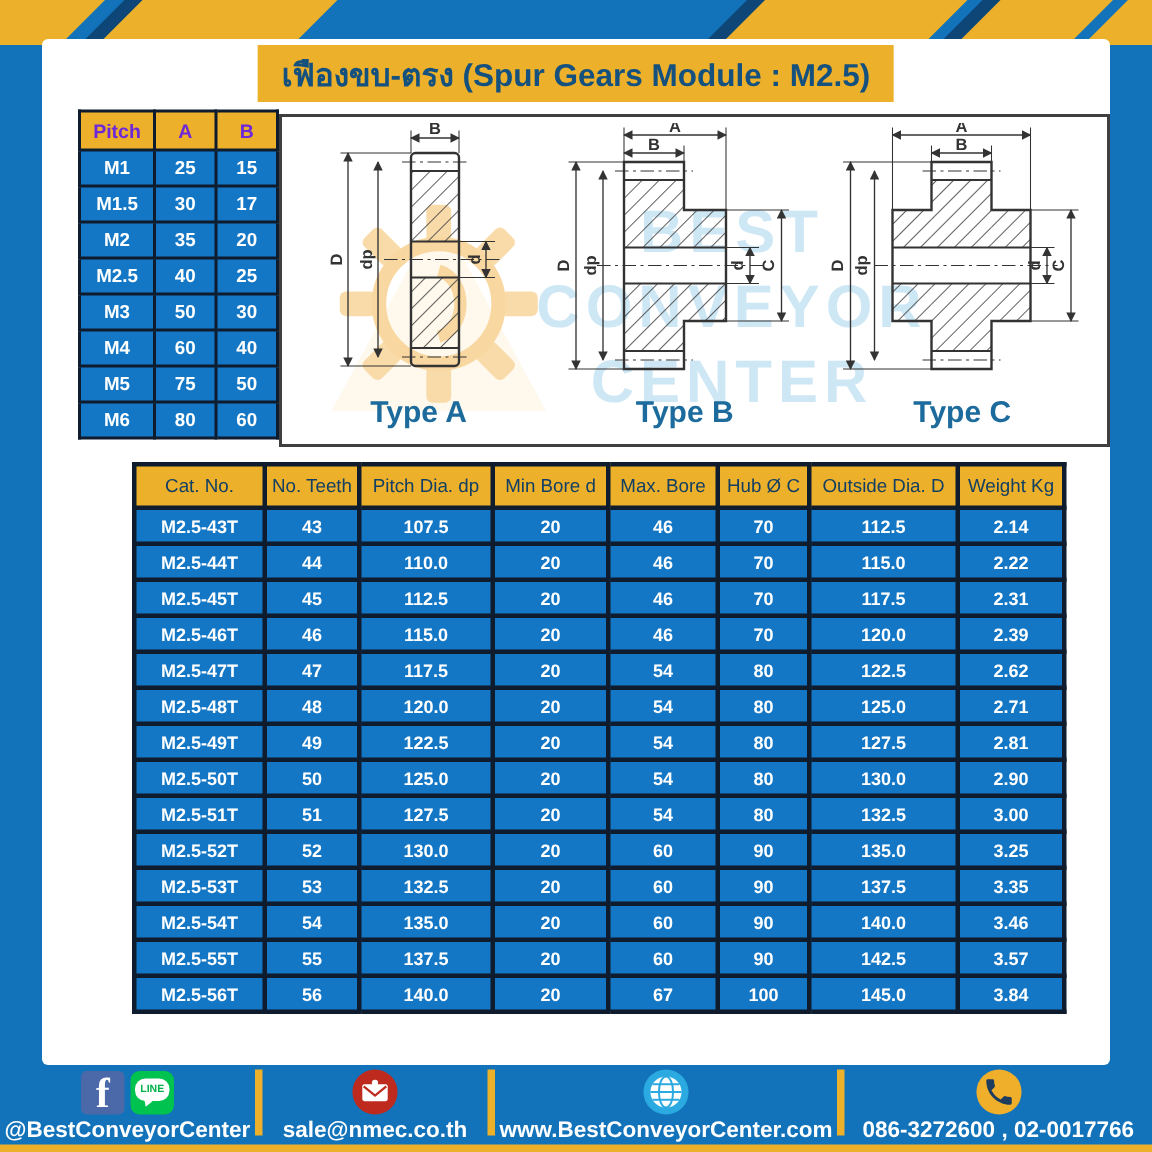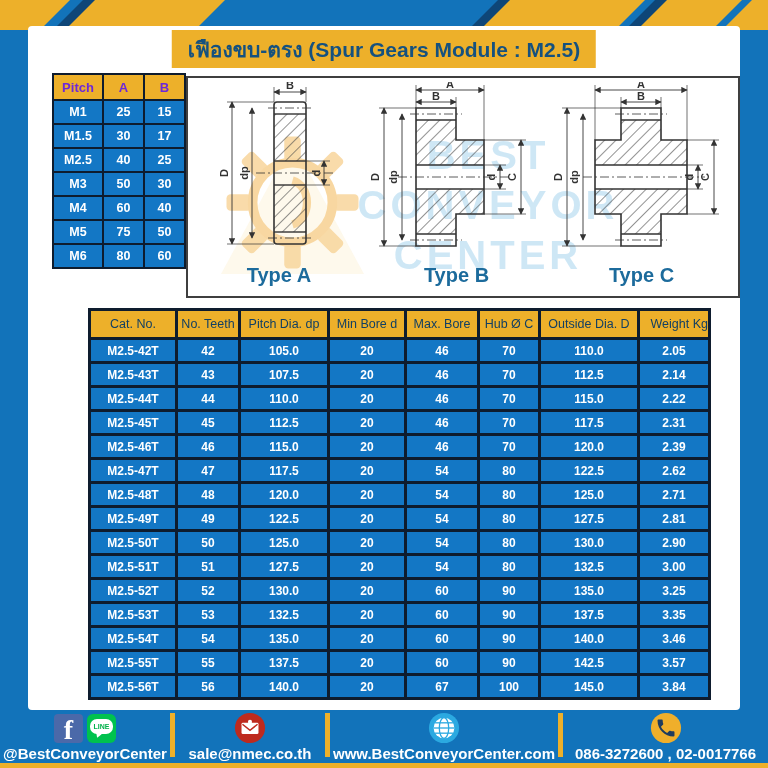--- a/index.html
+++ b/index.html
@@ -49,21 +49,21 @@
                  border:3px solid #0E1C2E;height:20px;padding:3px 0;}
   .main-table td{background:#1377C5;color:#ffffff;font-size:12px;font-weight:bold;
                  text-align:center;border:3px solid #0E1C2E;height:17px;padding:2px 0;}
   .main-table th:nth-child(1){width:84px;}
   .main-table th:nth-child(2){width:60px;}
   .main-table th:nth-child(3){width:86px;}
   .main-table th:nth-child(4){width:74px;}
   .main-table th:nth-child(5){width:70px;}
   .main-table th:nth-child(6){width:58px;}
   .main-table th:nth-child(7){width:96px;}
-  .main-table th:nth-child(8){width:68px;text-align:right;}
+  .main-table th:nth-child(8){width:68px;}
 
   
   .footer{position:absolute;left:0;top:710px;width:768px;height:53px;display:flex;}
   .f-sec{display:flex;flex-direction:column;align-items:center;padding-top:2px;gap:1px;}
   .f-sec.s1{width:170px;}
   .f-sec.s2{width:150px;}
   .f-sec.s3{width:228px;}
   .f-sec.s4{flex:1;}
   .f-div{width:5px;height:44px;background:#EDB02A;margin-top:3px;}
   .f-text{color:#ffffff;font-weight:bold;font-size:15px;white-space:nowrap;}
@@ -114,20 +114,25 @@
       <tbody>
           <tr>
             <td>M1</td>
             <td>25</td>
             <td>15</td>
           </tr>
           <tr>
             <td>M1.5</td>
             <td>30</td>
             <td>17</td>
+          </tr>
+          <tr>
+            <td>M2</td>
+            <td>35</td>
+            <td>20</td>
           </tr>
           <tr>
             <td>M2.5</td>
             <td>40</td>
             <td>25</td>
           </tr>
           <tr>
             <td>M3</td>
             <td>50</td>
             <td>30</td>
@@ -316,30 +321,20 @@
             <th>No. Teeth</th>
             <th>Pitch Dia. dp</th>
             <th>Min Bore d</th>
             <th>Max. Bore</th>
             <th>Hub Ø C</th>
             <th>Outside Dia. D</th>
             <th>Weight Kg</th>
           </tr>
         </thead>
       <tbody>
-          <tr>
-            <td>M2.5-42T</td>
-            <td>42</td>
-            <td>105.0</td>
-            <td>20</td>
-            <td>46</td>
-            <td>70</td>
-            <td>110.0</td>
-            <td>2.05</td>
-          </tr>
           <tr>
             <td>M2.5-43T</td>
             <td>43</td>
             <td>107.5</td>
             <td>20</td>
             <td>46</td>
             <td>70</td>
             <td>112.5</td>
             <td>2.14</td>
           </tr>

